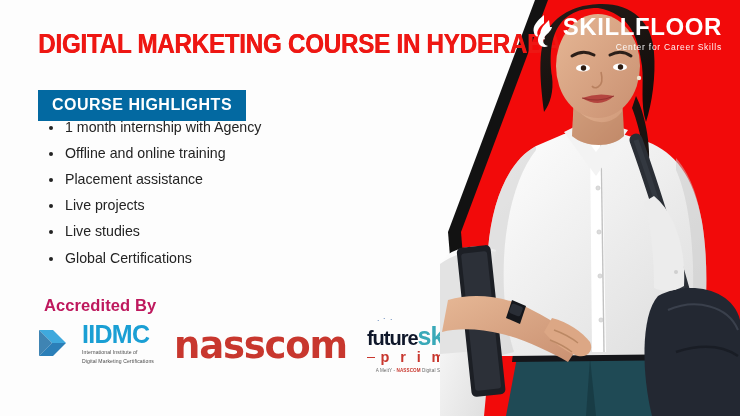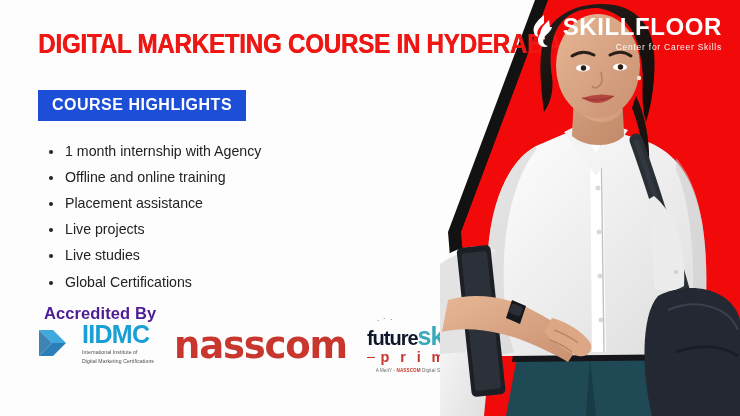--- a/index.html
+++ b/index.html
@@ -61,48 +61,48 @@
     letter-spacing: -0.3px;
     line-height: 1.05;
     transform: scaleX(0.88);
     transform-origin: left center;
     white-space: nowrap;
     font-family: "Liberation Sans Narrow", "Liberation Sans", sans-serif;
     text-shadow: 0.6px 0 0 #ee1713;
   }
   .badge {
     position: absolute; left: 38px; top: 90px;
-    background: #1d4ed8; color: #ffffff;
+    background: #0369a1; color: #ffffff;
     font-size: 16px; font-weight: bold;
     letter-spacing: 0.5px;
     padding: 6px 14px 7px 14px;
   }
   .highlights {
-    position: absolute; left: 46px; top: 144px;
+    position: absolute; left: 46px; top: 120px;
     list-style: none;
   }
   .highlights li {
     position: relative;
     padding-left: 19px;
     margin-bottom: 10.5px;
     font-size: 14.2px;
     color: #232323;
     line-height: 1.1;
   }
   .highlights li::before {
     content: "";
     position: absolute;
     left: 3px; top: 6px;
     width: 4px; height: 4px;
     border-radius: 50%;
     background: #232323;
   }
   .accredited {
-    position: absolute; left: 44px; top: 304px;
-    color: #4c1d95; font-size: 16.5px; font-weight: bold;
+    position: absolute; left: 44px; top: 296px;
+    color: #be185d; font-size: 16.5px; font-weight: bold;
     letter-spacing: 0.1px;
   }
 
   
   .logos {
     position: absolute; left: 36px; top: 315px;
     display: flex; align-items: center; gap: 20px;
   }
 
   

